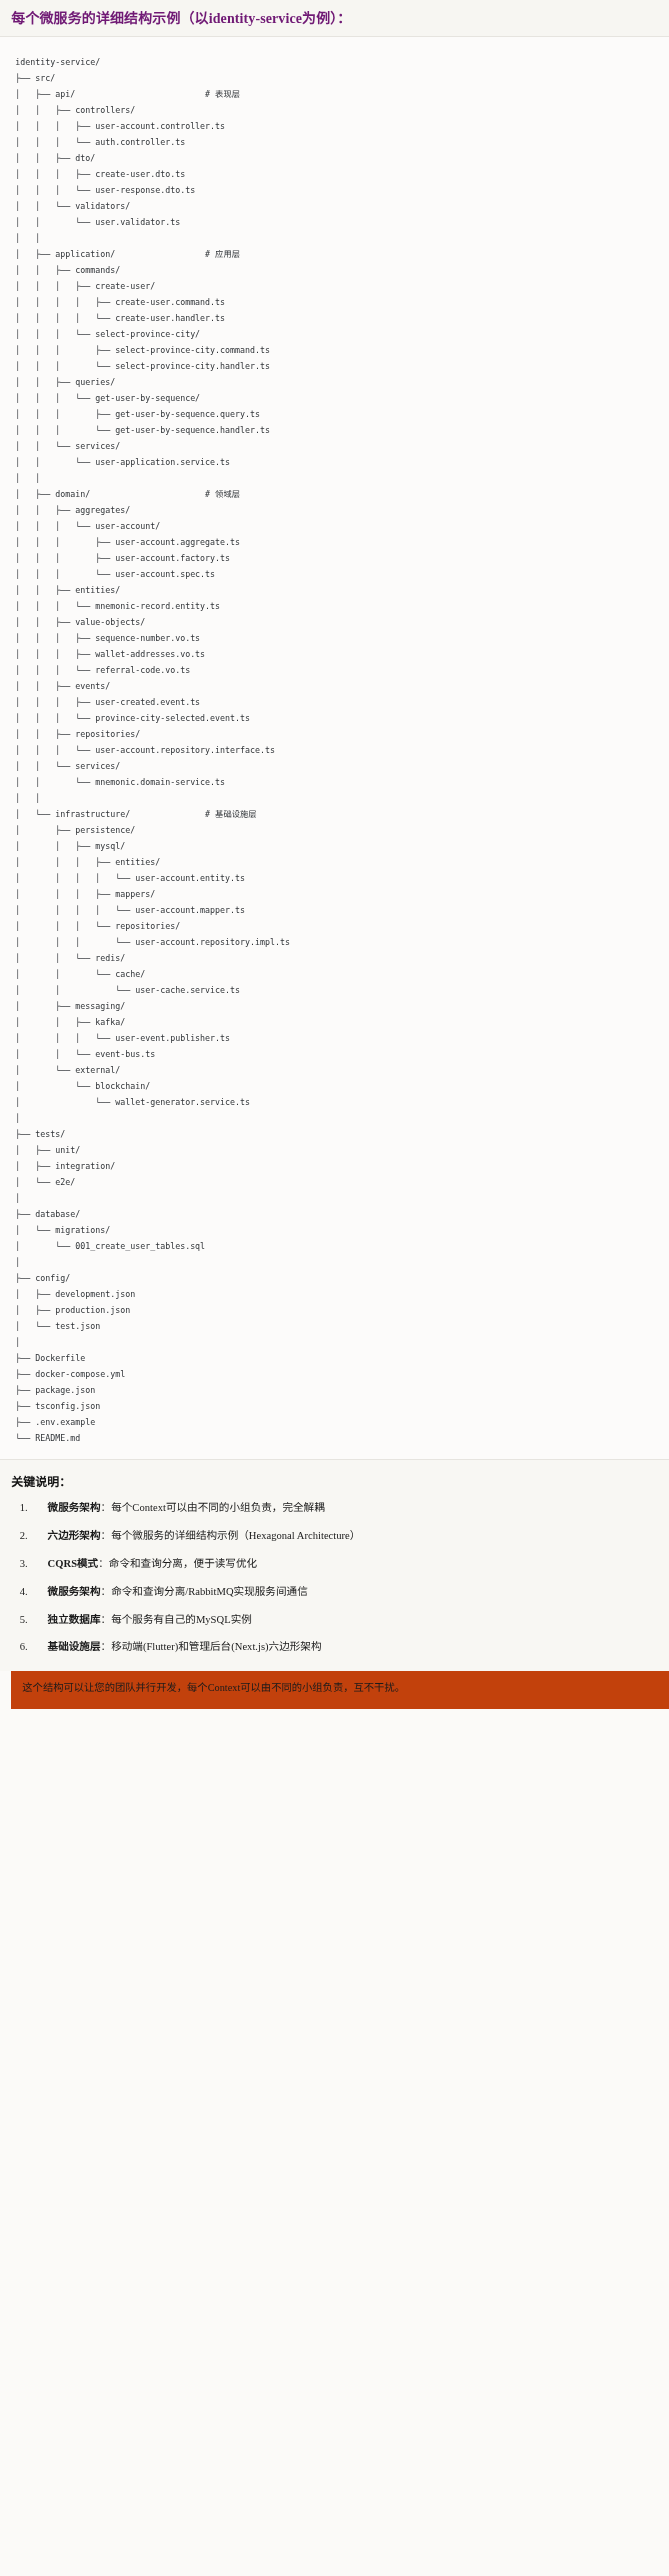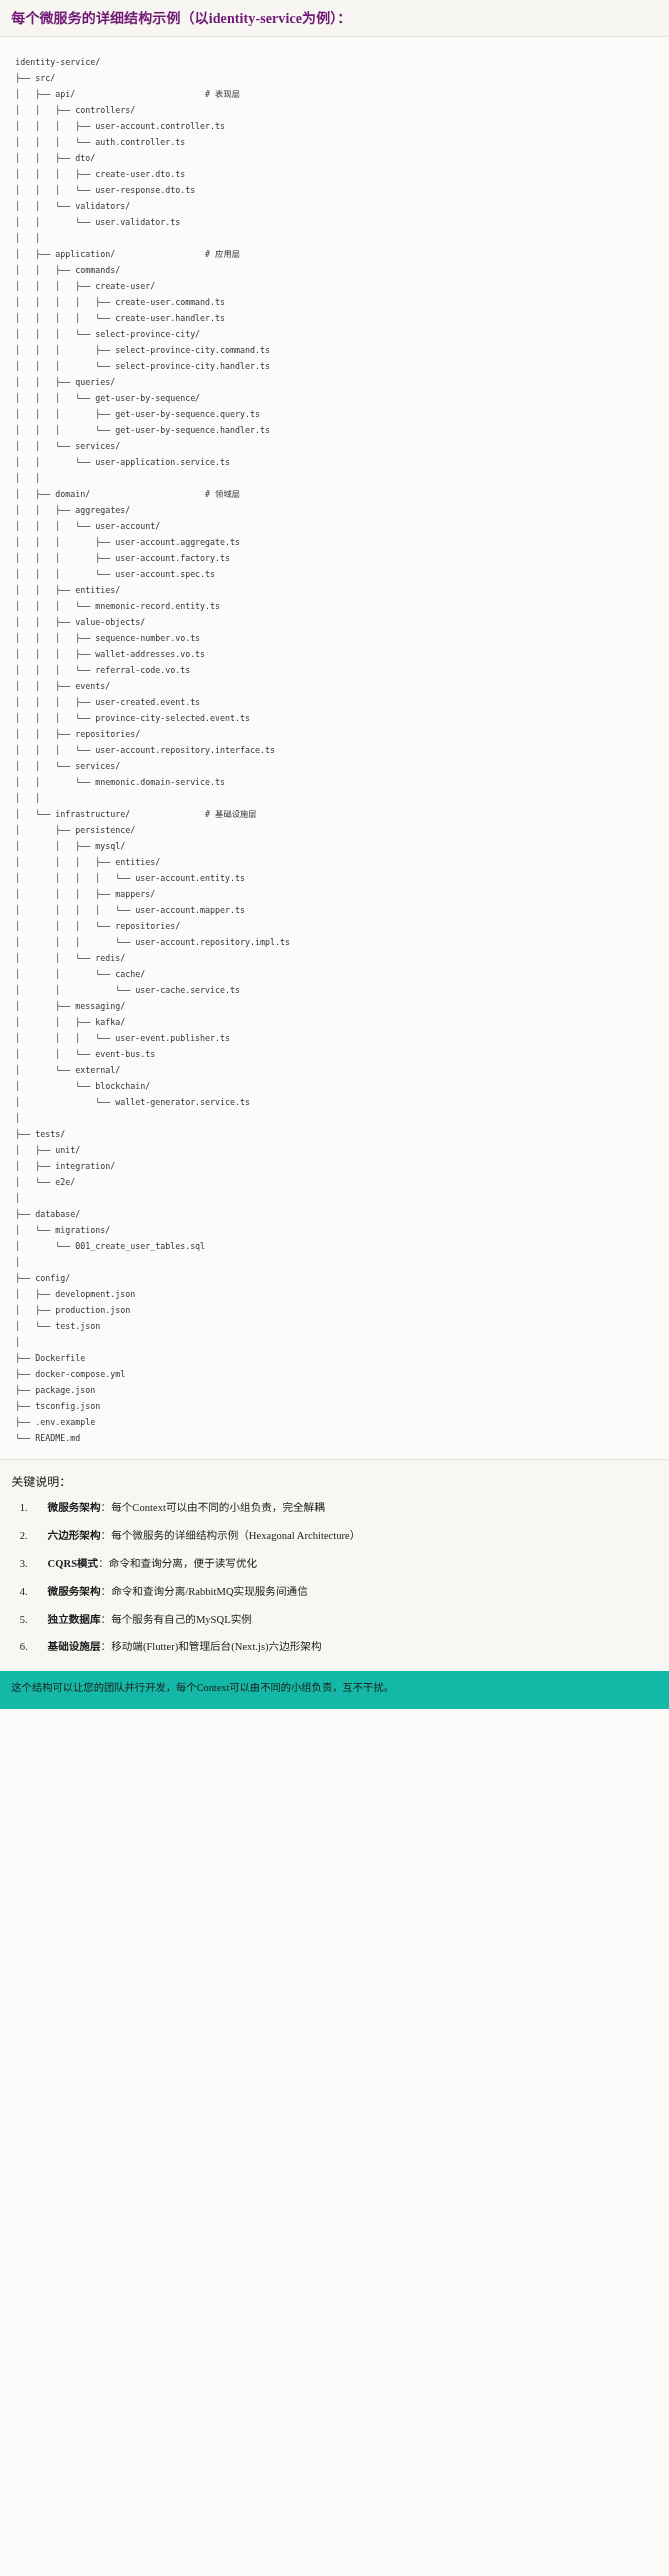--- a/index.html
+++ b/index.html
@@ -54,21 +54,21 @@
 
   
   .notes-block {
     padding: 8.8px 11.3px 3.8px 11.3px;
     background: #f8f7f3;
     border-top: 0.6px solid #e6e4df;
   }
   .notes-heading {
     margin: 3.8px 0 10px 0;
     font-size: 12px;
-    font-weight: normal;
+    font-weight: bold;
     color: #141414;
   }
   ol.notes-list {
     margin: 0;
     padding: 0 0 0 19px;
     list-style: decimal;
   }
   ol.notes-list > li {
     margin: 0 0 12.5px 0;
     font-size: 10.6px;
@@ -81,21 +81,22 @@
   }
   .note-term {
     font-weight: bold;
     padding-left: 16px;
   }
   .note-sep { font-weight: normal; }
   .note-desc { font-weight: normal; }
 
   .footer-block {
     padding: 2.5px 11.3px 13.8px 11.3px;
-    background: #14b8a6;
+    background: #c2410c;
+    margin-left: 11px;
   }
   .footer-text {
     margin: 6.3px 0 0 0;
     font-size: 10.3px;
     line-height: 1.5;
     color: #1b1b1b;
   }
 </style>
 </head>
 <body>

